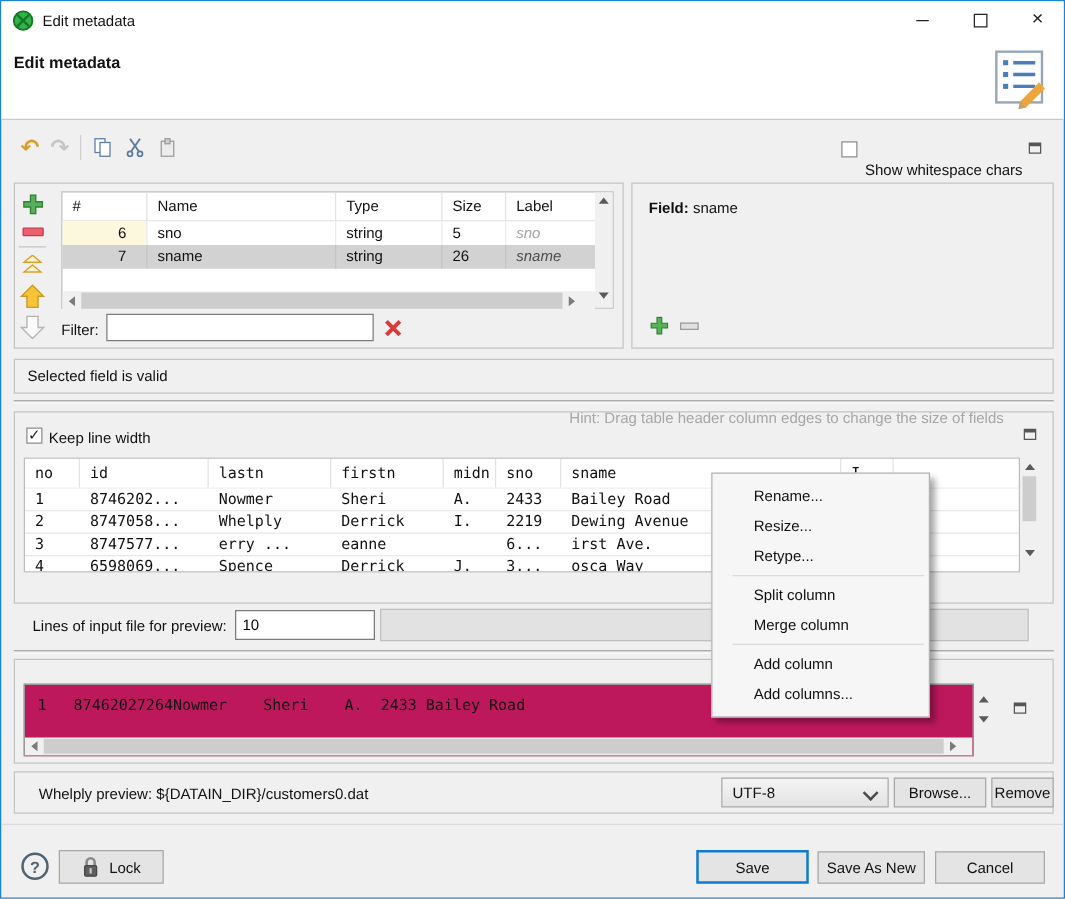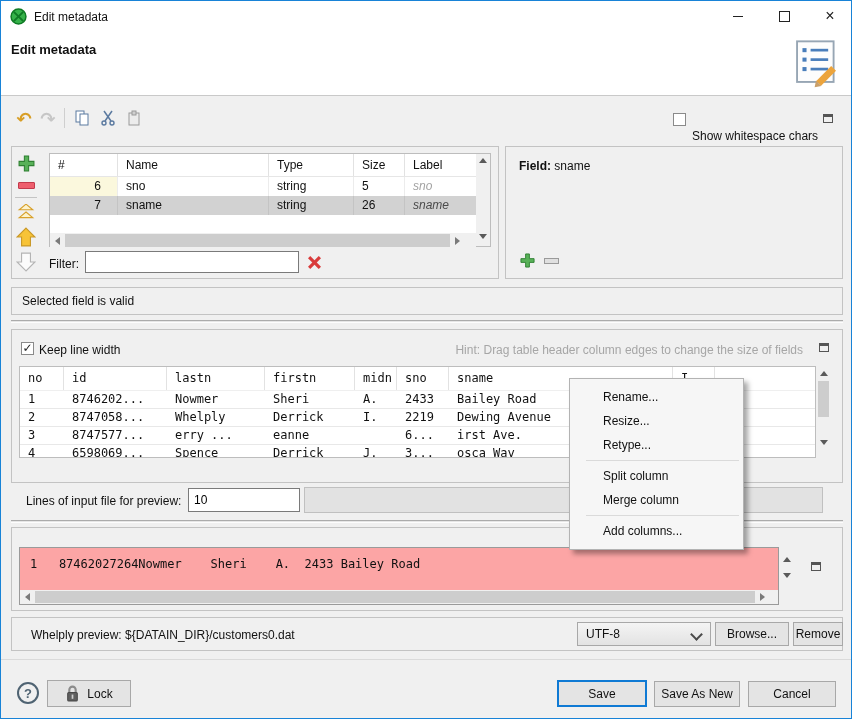--- a/index.html
+++ b/index.html
@@ -208,21 +208,21 @@
 
   <div class="abs sash" style="left:10px;top:319px;width:832px"></div>
 
   <div class="abs box" style="left:10px;top:328px;width:832px;height:154px"></div>
   <div class="abs" style="left:20px;top:341px">
     <div class="cb">
         <span class="ck">✓</span>
       </div>
   </div>
   <span class="abs" style="left:38px;top:342px">Keep line width</span>
-  <div class="abs" style="left:360px;top:342px;width:442px;text-align:right;color:#a6a6a6">Hint: Drag table header column edges to change the size of fields</div>
+  <div class="abs" style="left:360px;top:326px;width:442px;text-align:right;color:#a6a6a6">Hint: Drag table header column edges to change the size of fields</div>
   <div class="abs viewicon" style="left:818px;top:342px"></div>
 
   <div class="abs mono" style="left:18px;top:365px;width:797px;height:92px;border:1px solid #bdbdbd;background:#fff;box-sizing:border-box;overflow:hidden">
     <div class="trow thead" style="height:23px;line-height:23px">
       <div class="tcell" style="width:44px">no</div>
       <div class="tcell" style="width:103px">id</div>
       <div class="tcell" style="width:98px">lastn</div>
       <div class="tcell" style="width:90px">firstn</div>
       <div class="tcell" style="width:42px">midn</div>
       <div class="tcell" style="width:52px">sno</div>
@@ -273,21 +273,21 @@
     <div class="td" style="margin:23px auto 0"></div>
   </div>
 
   <span class="abs" style="left:25px;top:493px">Lines of input file for preview:</span>
   <input class="abs input" style="left: 187px; top: 487px; width: 112px; height: 24px;" value="10">
   <div class="abs" style="left:303px;top:486px;width:519px;height:26px;background:#e2e2e2;border:1px solid #c0c0c0;box-sizing:border-box"></div>
 
   <div class="abs sash" style="left:10px;top:519px;width:832px"></div>
 
   <div class="abs box" style="left:10px;top:526px;width:832px;height:84px"></div>
-  <div class="abs" style="left:18px;top:546px;width:760px;height:58px;border:1px solid #9a9a9a;background:#fca5a5;box-sizing:border-box;overflow:hidden">
+  <div class="abs" style="left:18px;top:546px;width:760px;height:58px;border:1px solid #9a9a9a;background:#be185d;box-sizing:border-box;overflow:hidden">
     <div class="mono" style="white-space:pre;padding:9px 0 0 10px">1   87462027264Nowmer    Sheri    A.  2433 Bailey Road</div>
     <div class="trow track" style="position:absolute;left:0;bottom:0;width:758px;height:14px;align-items:center">
       <div class="tl" style="margin-left:5px"></div>
       <div class="thumb" style="margin-left:5px;width:720px;height:12px"></div>
       <div class="tr" style="margin-left:5px"></div>
     </div>
   </div>
   <div class="abs" style="left:782px;top:556px">
       <div class="tu"></div>
     </div>
@@ -332,16 +332,17 @@
   </div>
 
   <div class="menu">
     <div class="mi">Rename...</div>
     <div class="mi">Resize...</div>
     <div class="mi">Retype...</div>
     <div class="msep"></div>
     <div class="mi">Split column</div>
     <div class="mi">Merge column</div>
     <div class="msep"></div>
+    <div class="mi">Add column</div>
     <div class="mi">Add columns...</div>
   </div>
 
 </div>
 
 </body></html>

